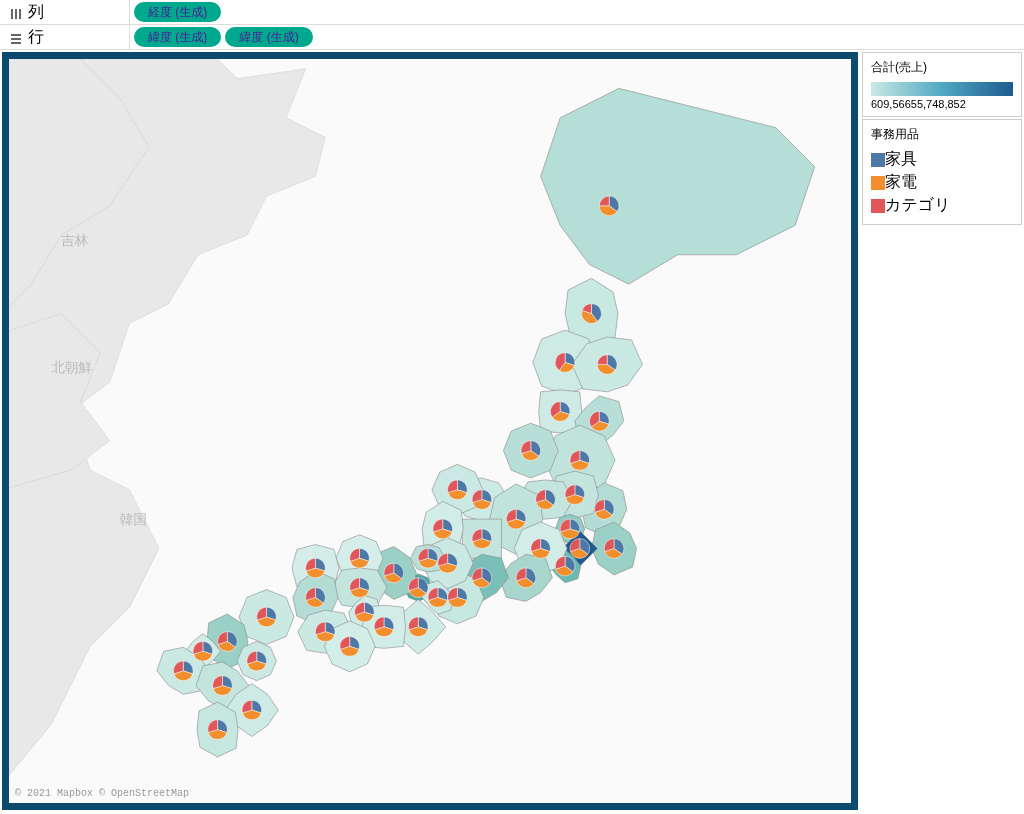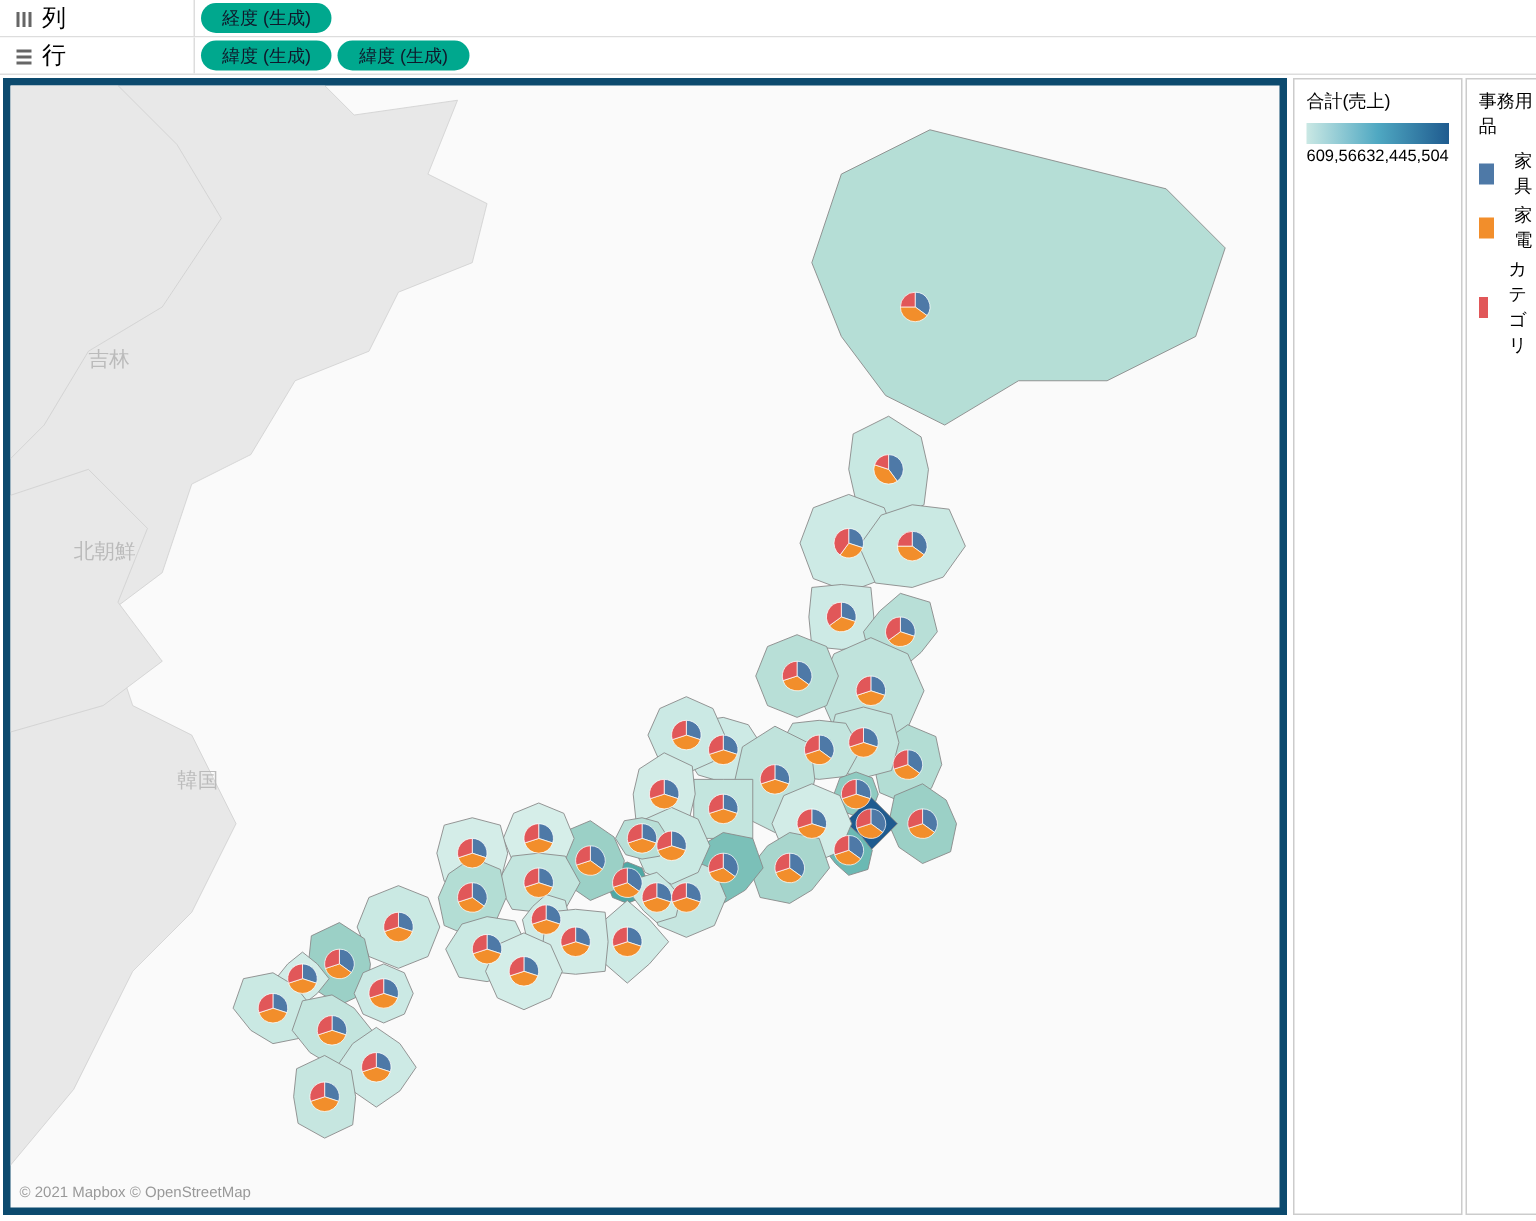--- a/index.html
+++ b/index.html
@@ -3,31 +3,31 @@
 <meta charset="utf-8">
 <style>
 * { margin: 0; padding: 0; box-sizing: border-box; }
 body { font-family: Arial, sans-serif; background: #fff; width: 1024px; height: 814px; overflow: hidden; }
 
 .shelves { width: 100%; }
 .shelf-row { display: flex; align-items: center; height: 25px; border-bottom: 1px solid #ddd; background: #fff; }
 .shelf-label-cell { width: 130px; display: flex; align-items: center; gap: 6px; padding-left: 10px; border-right: 1px solid #ddd; height: 100%; }
 .shelf-label-cell .icon { width: 12px; height: 12px; }
 .shelf-content { display: flex; gap: 4px; padding-left: 4px; align-items: center; }
-.pill { background: #00a88e; color: #0f172a; padding: 2px 14px; border-radius: 12px; font-size: 12px; height: 20px; display: flex; align-items: center; }
+.pill { background: #00a88e; color: #4c1d95; padding: 2px 14px; border-radius: 12px; font-size: 12px; height: 20px; display: flex; align-items: center; }
 
 .main-area { display: flex; height: 762px; padding: 2px; gap: 4px; }
-.map-panel { flex: 1; border: 5px solid #0c4a6e; position: relative; background: #fafafa; overflow: hidden; }
-.legend-panel { width: 160px; display: flex; flex-direction: row; gap: 2px; }
+.map-panel { flex: 1; border: 7px solid #0c4a6e; position: relative; background: #fafafa; overflow: hidden; font-family: Liberation Mono, monospace; }
+.legend-panel { width: 160px; display: flex; flex-direction: column; gap: 2px; }
 
 .legend-card { border: 1px solid #ccc; background: #fff; padding: 6px 8px; }
 .legend-title { font-size: 12px; margin-bottom: 6px; }
 .gradient-bar { width: 100%; height: 14px; background: linear-gradient(to right, #cae8e4, #4fa8c2, #1f5b8f); }
 .gradient-labels { display: flex; justify-content: flex-start; font-size: 11px; margin-top: 2px; }
-.cat-row { display: flex; align-items: center; gap: 14px; font-size: 12px; margin: 2px 0; }
+.cat-row { display: flex; align-items: center; gap: 0; font-size: 16px; margin: 2px 0; }
 .cat-swatch { width: 14px; height: 14px; }
 
 .attribution { position: absolute; bottom: 4px; left: 6px; font-size: 10px; color: #999; }
 
 .map-svg { width: 100%; height: 100%; }
 .land-foreign { fill: #e8e8e8; stroke: #ccc; stroke-width: 0.5; }
 .prefecture { stroke: #888; stroke-width: 0.6; }
 .pie { stroke: #fff; stroke-width: 0.5; }
 .map-text { fill: #bbb; font-size: 14px; }
 </style>
@@ -363,21 +363,21 @@
     </svg>
     <div class="attribution">© 2021 Mapbox © OpenStreetMap</div>
   </div>
 
   <div class="legend-panel">
     <div class="legend-card">
       <div class="legend-title">合計(売上)</div>
       <div class="gradient-bar"></div>
       <div class="gradient-labels">
         <span>609,566</span>
-        <span>32,445,504</span>
+        <span>55,748,852</span>
       </div>
     </div>
     <div class="legend-card">
       <div class="legend-title">事務用品</div>
       <div id="cat-items">
           <div class="cat-row">
             <div class="cat-swatch" style="background: rgb(78, 121, 167);"></div>
             <span>家具</span>
           </div>
           <div class="cat-row">

